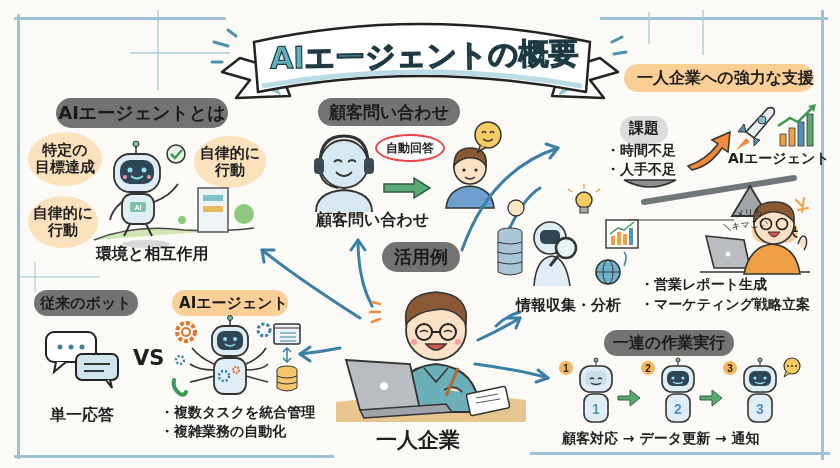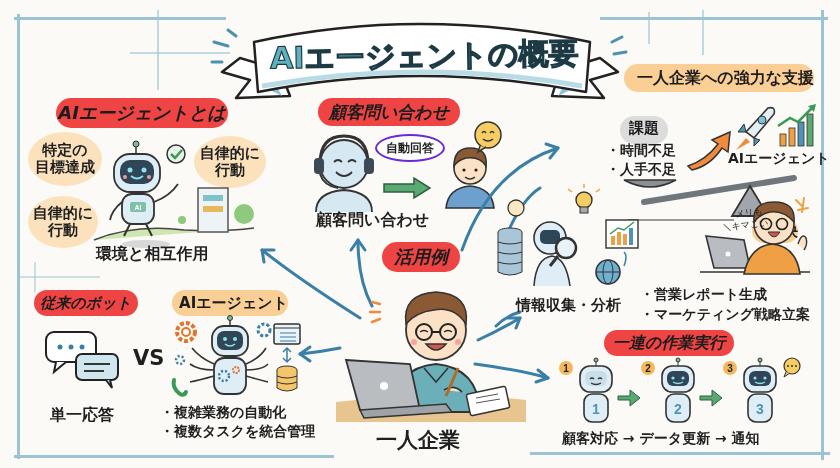--- a/index.html
+++ b/index.html
@@ -13,21 +13,21 @@
   .abs { position: absolute; }
   .frame-line { position: absolute; background: #9cc3d4; }
   .pill {
     position: absolute;
     border-radius: 16px;
     font-weight: bold;
     white-space: nowrap;
     text-align: center;
     color: #1c1c1c;
   }
-  .pill.teal { background: #ef4444; font-style: italic; }
+  .pill.teal { background: #737373; }
   .pill.orange { background: #f9cf95; text-align: right; }
   .pill.gray { background: #dcdcdc; }
   .blob {
     position: absolute;
     background: #fbe2bd;
     border-radius: 50%;
     font-weight: bold;
     text-align: center;
     line-height: 1.15;
     font-size: 15px;
@@ -129,21 +129,21 @@
 <svg width="90" height="80" style="left:306px; top:132px" viewBox="0 0 90 80">
   <circle cx="38" cy="32" r="24" fill="#d6e8f2" stroke="#333" stroke-width="1.8"></circle>
   <path d="M14 32 Q14 4 38 4 Q62 4 62 32" stroke="#333" stroke-width="3" fill="none"></path>
   <rect x="8" y="26" width="10" height="16" rx="4" fill="#3c4a56"></rect>
   <rect x="58" y="26" width="10" height="16" rx="4" fill="#3c4a56"></rect>
   <path d="M14 42 Q18 54 32 56" stroke="#333" stroke-width="2" fill="none"></path>
   <path d="M28 30 q4 -4 8 0 M42 30 q4 -4 8 0" stroke="#333" stroke-width="1.8" fill="none"></path>
   <path d="M30 40 q8 8 16 0" stroke="#333" stroke-width="1.8" fill="none"></path>
   <path d="M10 80 Q10 60 38 58 Q66 60 66 80" fill="#d6e8f2" stroke="#333" stroke-width="1.8"></path>
 </svg>
-<div class="abs" style="left:375px; top:134px; width:70px; height:28px; border:2px solid #6d28d9; border-radius:50%; background:#fff; font-size:12px; font-weight:bold; text-align:center; line-height:24px;">
+<div class="abs" style="left:375px; top:134px; width:70px; height:28px; border:2px solid #ef4444; border-radius:50%; background:#fff; font-size:12px; font-weight:bold; text-align:center; line-height:24px;">
   <span>自動回答</span>
 </div>
 <svg width="50" height="24" style="left:382px; top:176px" viewBox="0 0 50 24">
   <path d="M2 8 H32 V2 L48 12 L32 22 V16 H2 Z" fill="#5aa872" stroke="#2e5f3e" stroke-width="1.5"></path>
 </svg>
 <svg width="70" height="70" style="left:440px; top:140px" viewBox="0 0 70 70">
   <circle cx="30" cy="28" r="16" fill="#fbe1c6" stroke="#333" stroke-width="1.6"></circle>
   <path d="M14 26 Q14 8 30 8 Q48 8 46 26 Q40 16 26 18 Q18 20 14 26Z" fill="#8b5a34" stroke="#333" stroke-width="1.5"></path>
   <circle cx="24" cy="30" r="1.6" fill="#222"></circle>
     <circle cx="36" cy="30" r="1.6" fill="#222"></circle>
@@ -268,22 +268,22 @@
     <path d="M46 46 Q32 40 24 30"></path>
       <path d="M46 52 Q30 52 22 46"></path>
       <path d="M46 58 Q32 62 22 64"></path>
     <path d="M78 46 Q92 40 98 30"></path>
       <path d="M78 52 Q94 52 100 46"></path>
       <path d="M78 58 Q92 62 100 64"></path>
   </g>
 </svg>
 <div class="label" style="left:50px; top:405px; font-size:16px;">単一応答</div>
 <div class="bullets" style="left:160px; top:403px; font-size:14px;">
+  <div>・複数タスクを統合管理</div>
   <div>・複雑業務の自動化</div>
-  <div>・複数タスクを統合管理</div>
 </div>
 
 <div class="pill orange" style="left:624px; top:64px; width:190px; height:28px; line-height:28px; font-size:16px;">
   <span>一人企業への強力な支援</span>
 </div>
 <div class="pill gray" style="left:620px; top:116px; width:48px; height:28px; line-height:24px; font-size:15px;">
   <span>課題</span>
 </div>
 <div class="bullets" style="left:606px; top:141px; font-size:14px;">
   <div>・時間不足</div>
@@ -370,21 +370,21 @@
     <rect x="129" y="48" width="4" height="11" fill="#f0a044"></rect>
     <rect x="135" y="42" width="4" height="17" fill="#4f93b6"></rect>
   <path d="M116 48 L124 42 L130 44 L140 36" stroke="#3a9a55" stroke-width="1.5" fill="none"></path>
 
   <circle cx="114" cy="86" r="12" fill="#6db1cf" stroke="#333" stroke-width="1.6"></circle>
   <ellipse cx="114" cy="86" rx="5" ry="12" fill="none" stroke="#333"></ellipse>
   <line x1="102" y1="86" x2="126" y2="86" stroke="#333"></line>
   <path d="M130 80 q4 -10 0 -14" stroke="#3a7fa6" stroke-width="1.5" fill="none"></path>
 </svg>
 <div class="label" style="left:516px; top:296px; font-size:15px;">情報収集・分析</div>
-<div class="bullets" style="left:640px; top:274px; font-size:14px; line-height:1.45;margin-top:10px;">
+<div class="bullets" style="left:640px; top:274px; font-size:14px; line-height:1.45;">
   <div>・営業レポート生成</div>
   <div>・マーケティング戦略立案</div>
 </div>
 
 <div class="pill teal" style="left:604px; top:330px; width:130px; height:26px; line-height:26px; font-size:16px;">
   <span>一連の作業実行</span>
 </div>
 <svg width="260" height="70" style="left:556px; top:358px" viewBox="0 0 260 70">
   <g>
     <circle cx="10" cy="10" r="7" fill="#f5b65c"></circle>

